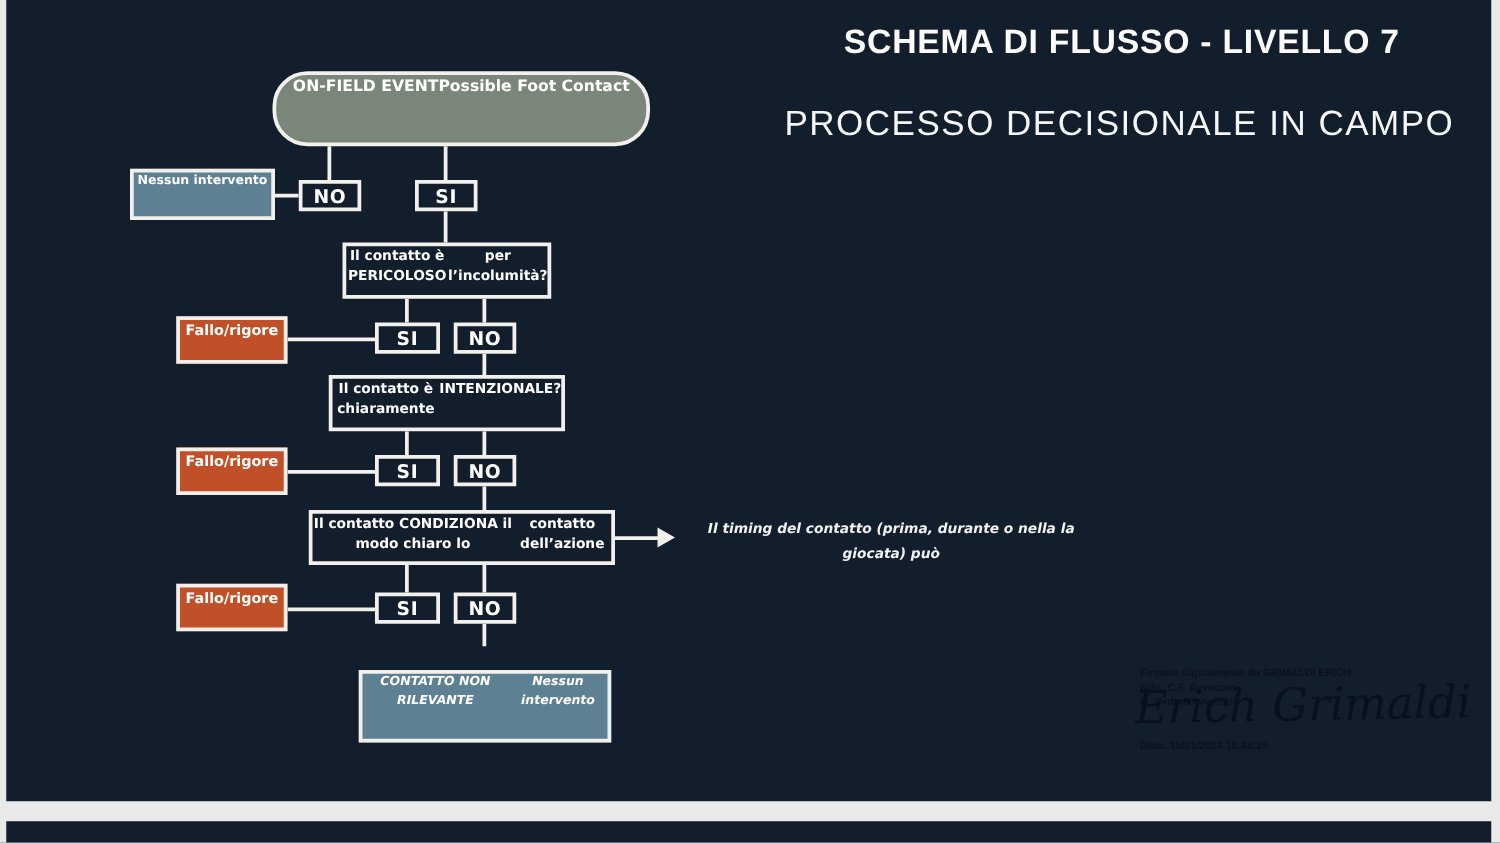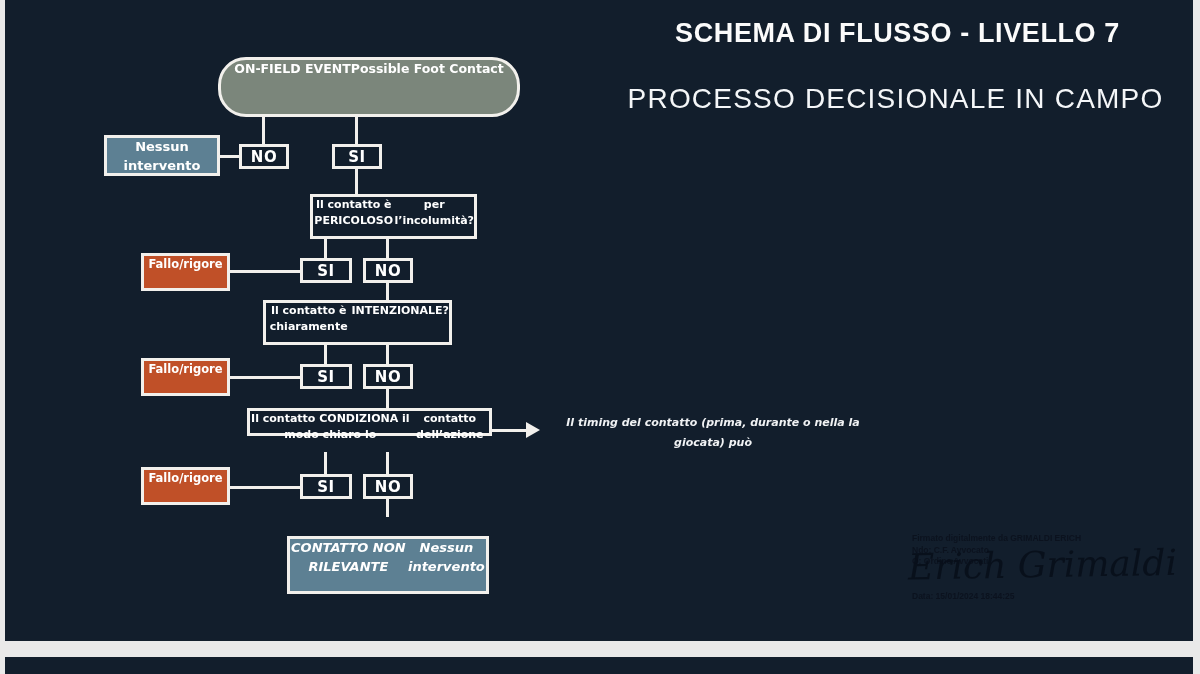--- a/index.html
+++ b/index.html
@@ -22,37 +22,37 @@
   .lv { position:absolute; width:3px; background:#f2f0ec; }
   .lh { position:absolute; height:3px; background:#f2f0ec; }
 
   
   .fbox { position:absolute; border:3px solid #f2f0ec; color:#fff; text-align:center;
           font-family:"DejaVu Sans", sans-serif; font-weight:bold;
           display:flex; flex-direction:row; justify-content:center;
           background:#121e2c; line-height:1.45; }
   .start { left:218px; top:57px; width:302px; height:60px; border-radius:28px;
            background:#7b867b; font-size:12.5px; }
-  .outcome-blue  { background:#5d8093; font-size:13px; }
+  .outcome-blue  { background:#5d8093; font-size:10px; }
   .outcome-red   { background:#c05028; font-size:11.5px; }
   .question { font-size:11px; }
   .yn { font-size:15px; letter-spacing:0.5px; }
 
   #nessun0 { left:104px; top:135px; width:116px; height:41px; }
   #no0 { left:239px; top:144px; width:50px; height:25px; }
   #si0 { left:332px; top:144px; width:50px; height:25px; }
-  #q1  { left:274px; top:194px; width:167px; height:45px;margin-left:36px; }
+  #q1  { left:274px; top:194px; width:167px; height:45px; }
   #f1  { left:141px; top:253px; width:89px;  height:38px; }
   #si1 { left:300px; top:258px; width:52px;  height:25px; }
   #no1 { left:363px; top:258px; width:50px;  height:25px; }
   #q2  { left:263px; top:300px; width:189px; height:45px; }
   #f2  { left:141px; top:358px; width:89px;  height:38px; }
   #si2 { left:300px; top:364px; width:52px;  height:25px; }
   #no2 { left:363px; top:364px; width:50px;  height:25px; }
-  #q3  { left:247px; top:408px; width:245px; height:28px; }
+  #q3  { left:247px; top:408px; width:245px; height:44px; }
   #f3  { left:141px; top:467px; width:89px;  height:38px; }
   #si3 { left:300px; top:474px; width:52px;  height:25px; }
   #no3 { left:363px; top:474px; width:50px;  height:25px; }
   #endbox { left:287px; top:536px; width:202px; height:58px;font-style:italic; }
 
   
   .arrowhead { position:absolute; left:526px; top:422px; width:0; height:0;
                border-top:8px solid transparent; border-bottom:8px solid transparent;
                border-left:14px solid #f2f0ec; }
 

